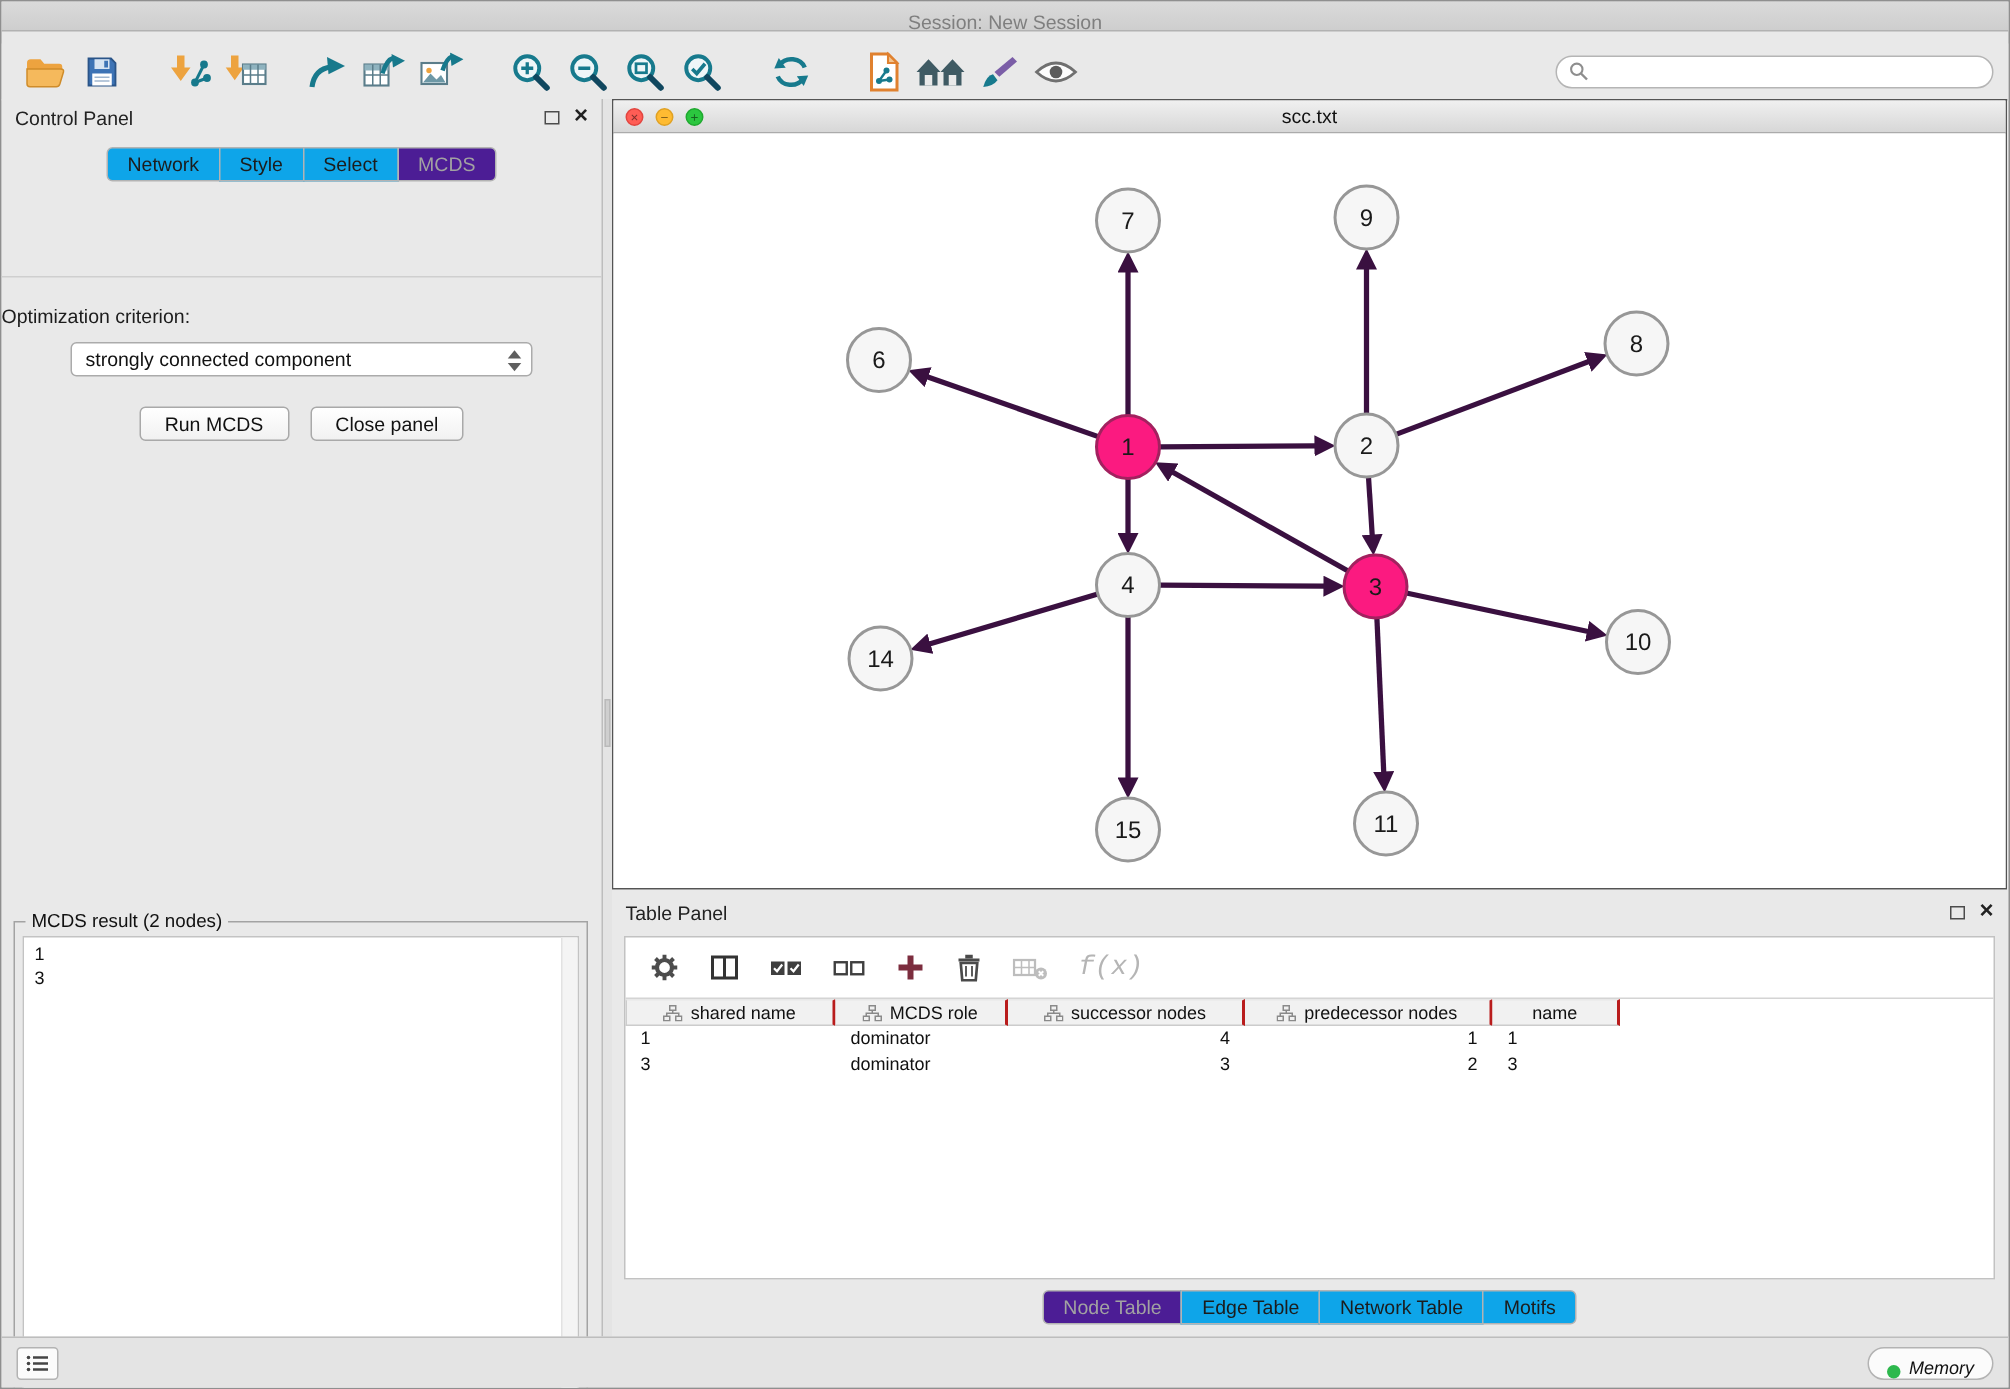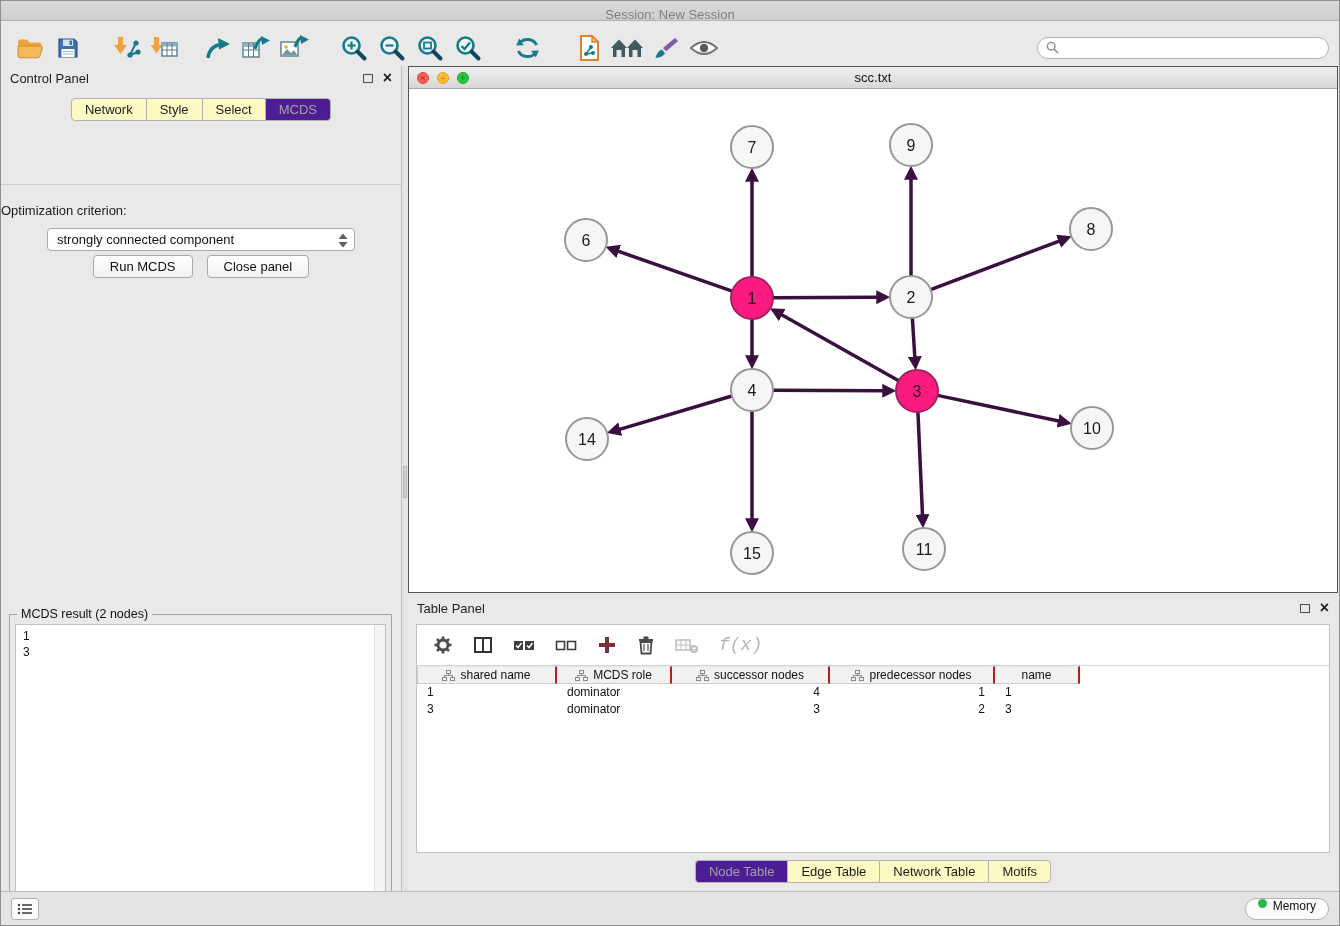--- a/index.html
+++ b/index.html
@@ -25,32 +25,32 @@
 
   
   .control-panel { position:absolute; left:0; top:65px; width:401px; height:825px;
     background:#e9e9e9; border-right:1px solid #bdbdbd; }
   .panel-header { height:24px; display:flex; align-items:center; padding:0 9px; font-size:13px; color:#222; }
   .panel-header .spacer { flex:1; }
   .float-ico { width:10px; height:9px; border:1.5px solid #4c4c4c; margin-right:10px; cursor:pointer; }
   .close-ico { font-size:16px; font-weight:bold; color:#222; line-height:14px; cursor:pointer; }
   .cp-tabs, .table-tabs { display:flex; justify-content:center; }
   .cp-tabs { margin-top:8px; }
-  .tab { padding:3px 13px; font-size:13px; color:#1c1c1c; background:#fef9c3;
+  .tab { padding:3px 13px; font-size:13px; color:#1c1c1c; background:#0ea5e9;
     border:1px solid #b3b3b3; margin-left:-1px; cursor:pointer; }
   .tab:first-child { border-radius:4px 0 0 4px; margin-left:0; }
   .tab:last-child { border-radius:0 4px 4px 0; }
   .tab.active { background:#4c1d95; color:#a2a2a2; }
   .cp-body { position:absolute; left:0; right:0; top:118px; bottom:0; border-top:1px solid #cfcfcf; }
   .opt-label { margin-top:18px; text-align:left; font-size:13px; color:#1c1c1c; }
   .dropdown { position:relative; margin:10px auto 0 auto; width:308px; height:23px; background:#fff;
     border:1px solid #ababab; border-radius:4px; display:flex; align-items:center; padding:0 22px 0 9px;
     font-size:13px; color:#111; cursor:pointer; }
   .dropdown .stepper { position:absolute; right:4px; top:3px; }
-  .btn-row { display:flex; justify-content:center; gap:14px; margin-top:4px; }
+  .btn-row { display:flex; justify-content:center; gap:14px; margin-top:20px; }
   .pbtn { height:23px; padding:0 16px; font-size:13px; font-family:"Liberation Sans",sans-serif;
     background:linear-gradient(#ffffff,#f1f1f1); border:1px solid #a9a9a9; border-radius:4px; cursor:pointer; color:#111; }
   .fieldset { position:absolute; left:8px; top:429px; width:383px; height:384px;
     border:1px solid #a3a3a3; }
   .fieldset .legend { position:absolute; top:-8px; left:7px; background:#e9e9e9; padding:0 4px; font-size:12.5px; color:#111; }
   .result-box { position:absolute; left:5px; right:5px; top:9px; bottom:6px; background:#fff;
     border:1px solid #c3c3c3; }
   .result-scroll { position:absolute; right:0; top:0; bottom:0; width:11px; background:#f4f4f4; border-left:1px solid #e2e2e2; }
   .result-lines { padding:3px 7px; font-size:12px; line-height:16px; color:#111; }
 
@@ -85,22 +85,22 @@
   .trow { display:flex; height:17px; }
   .tcell { font-size:12px; color:#111; padding:1px 10px 0 10px; overflow:hidden; white-space:nowrap; }
   .tcell.num { text-align:right; }
   .table-tabs { position:absolute; left:0; right:0; bottom:8px; }
 
   
   .statusbar { position:absolute; left:0; right:0; bottom:0; height:34px; background:#e4e4e4;
     border-top:1px solid #bdbdbd; display:flex; align-items:center; padding:0 10px; }
   .list-btn { width:28px; height:22px; background:#fbfbfb; border:1px solid #b3b3b3; border-radius:3px;
     display:flex; align-items:center; justify-content:center; cursor:pointer; }
-  .memory-btn { margin-left:auto; height:22px; display:flex; align-items:flex-start; gap:6px; padding:0 12px;
-    background:#fbfbfb; border:1px solid #b3b3b3; border-radius:11px; font-size:12px; color:#111; cursor:pointer; }
+  .memory-btn { margin-left:auto; height:22px; display:flex; align-items:flex-end; gap:6px; padding:0 12px;
+    background:#fbfbfb; border:1px solid #b3b3b3; border-radius:11px; font-size:12px; color:#111; cursor:pointer;font-style:italic; }
   .mem-dot { width:9px; height:9px; border-radius:50%; background:#2db84d; }
 </style>
 </head>
 <body>
 
 <div id="app">
 
   <div class="titlebar">
     <span>Session: New Session</span>
   </div>

